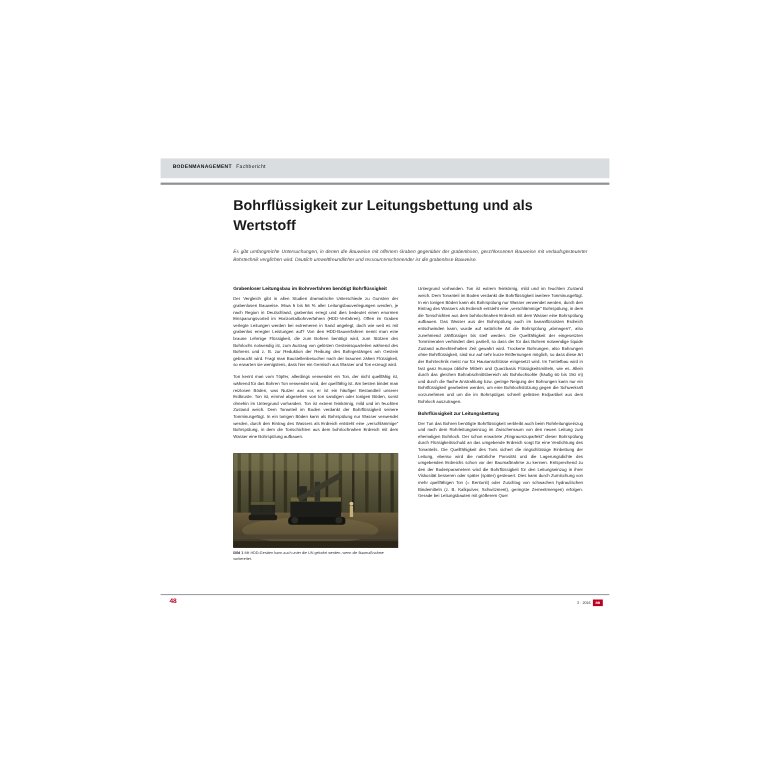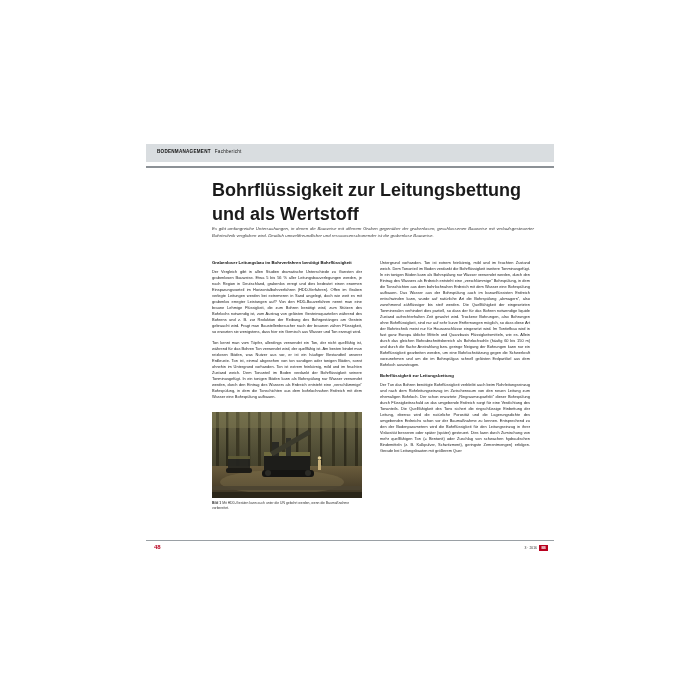--- a/index.html
+++ b/index.html
@@ -58,21 +58,21 @@
     width: 408px;
     height: 1.6px;
     background: #8c9196;
   }
   
   .title {
     position: absolute;
     left: 66px;
     top: 58px;
     width: 330px;
-    font-size: 18px;
+    font-size: 13px;
     font-weight: bold;
     line-height: 1.35;
     color: #1a1a1a;
   }
   
   .lead {
     position: absolute;
     left: 66px;
     top: 106px;
     width: 322px;

